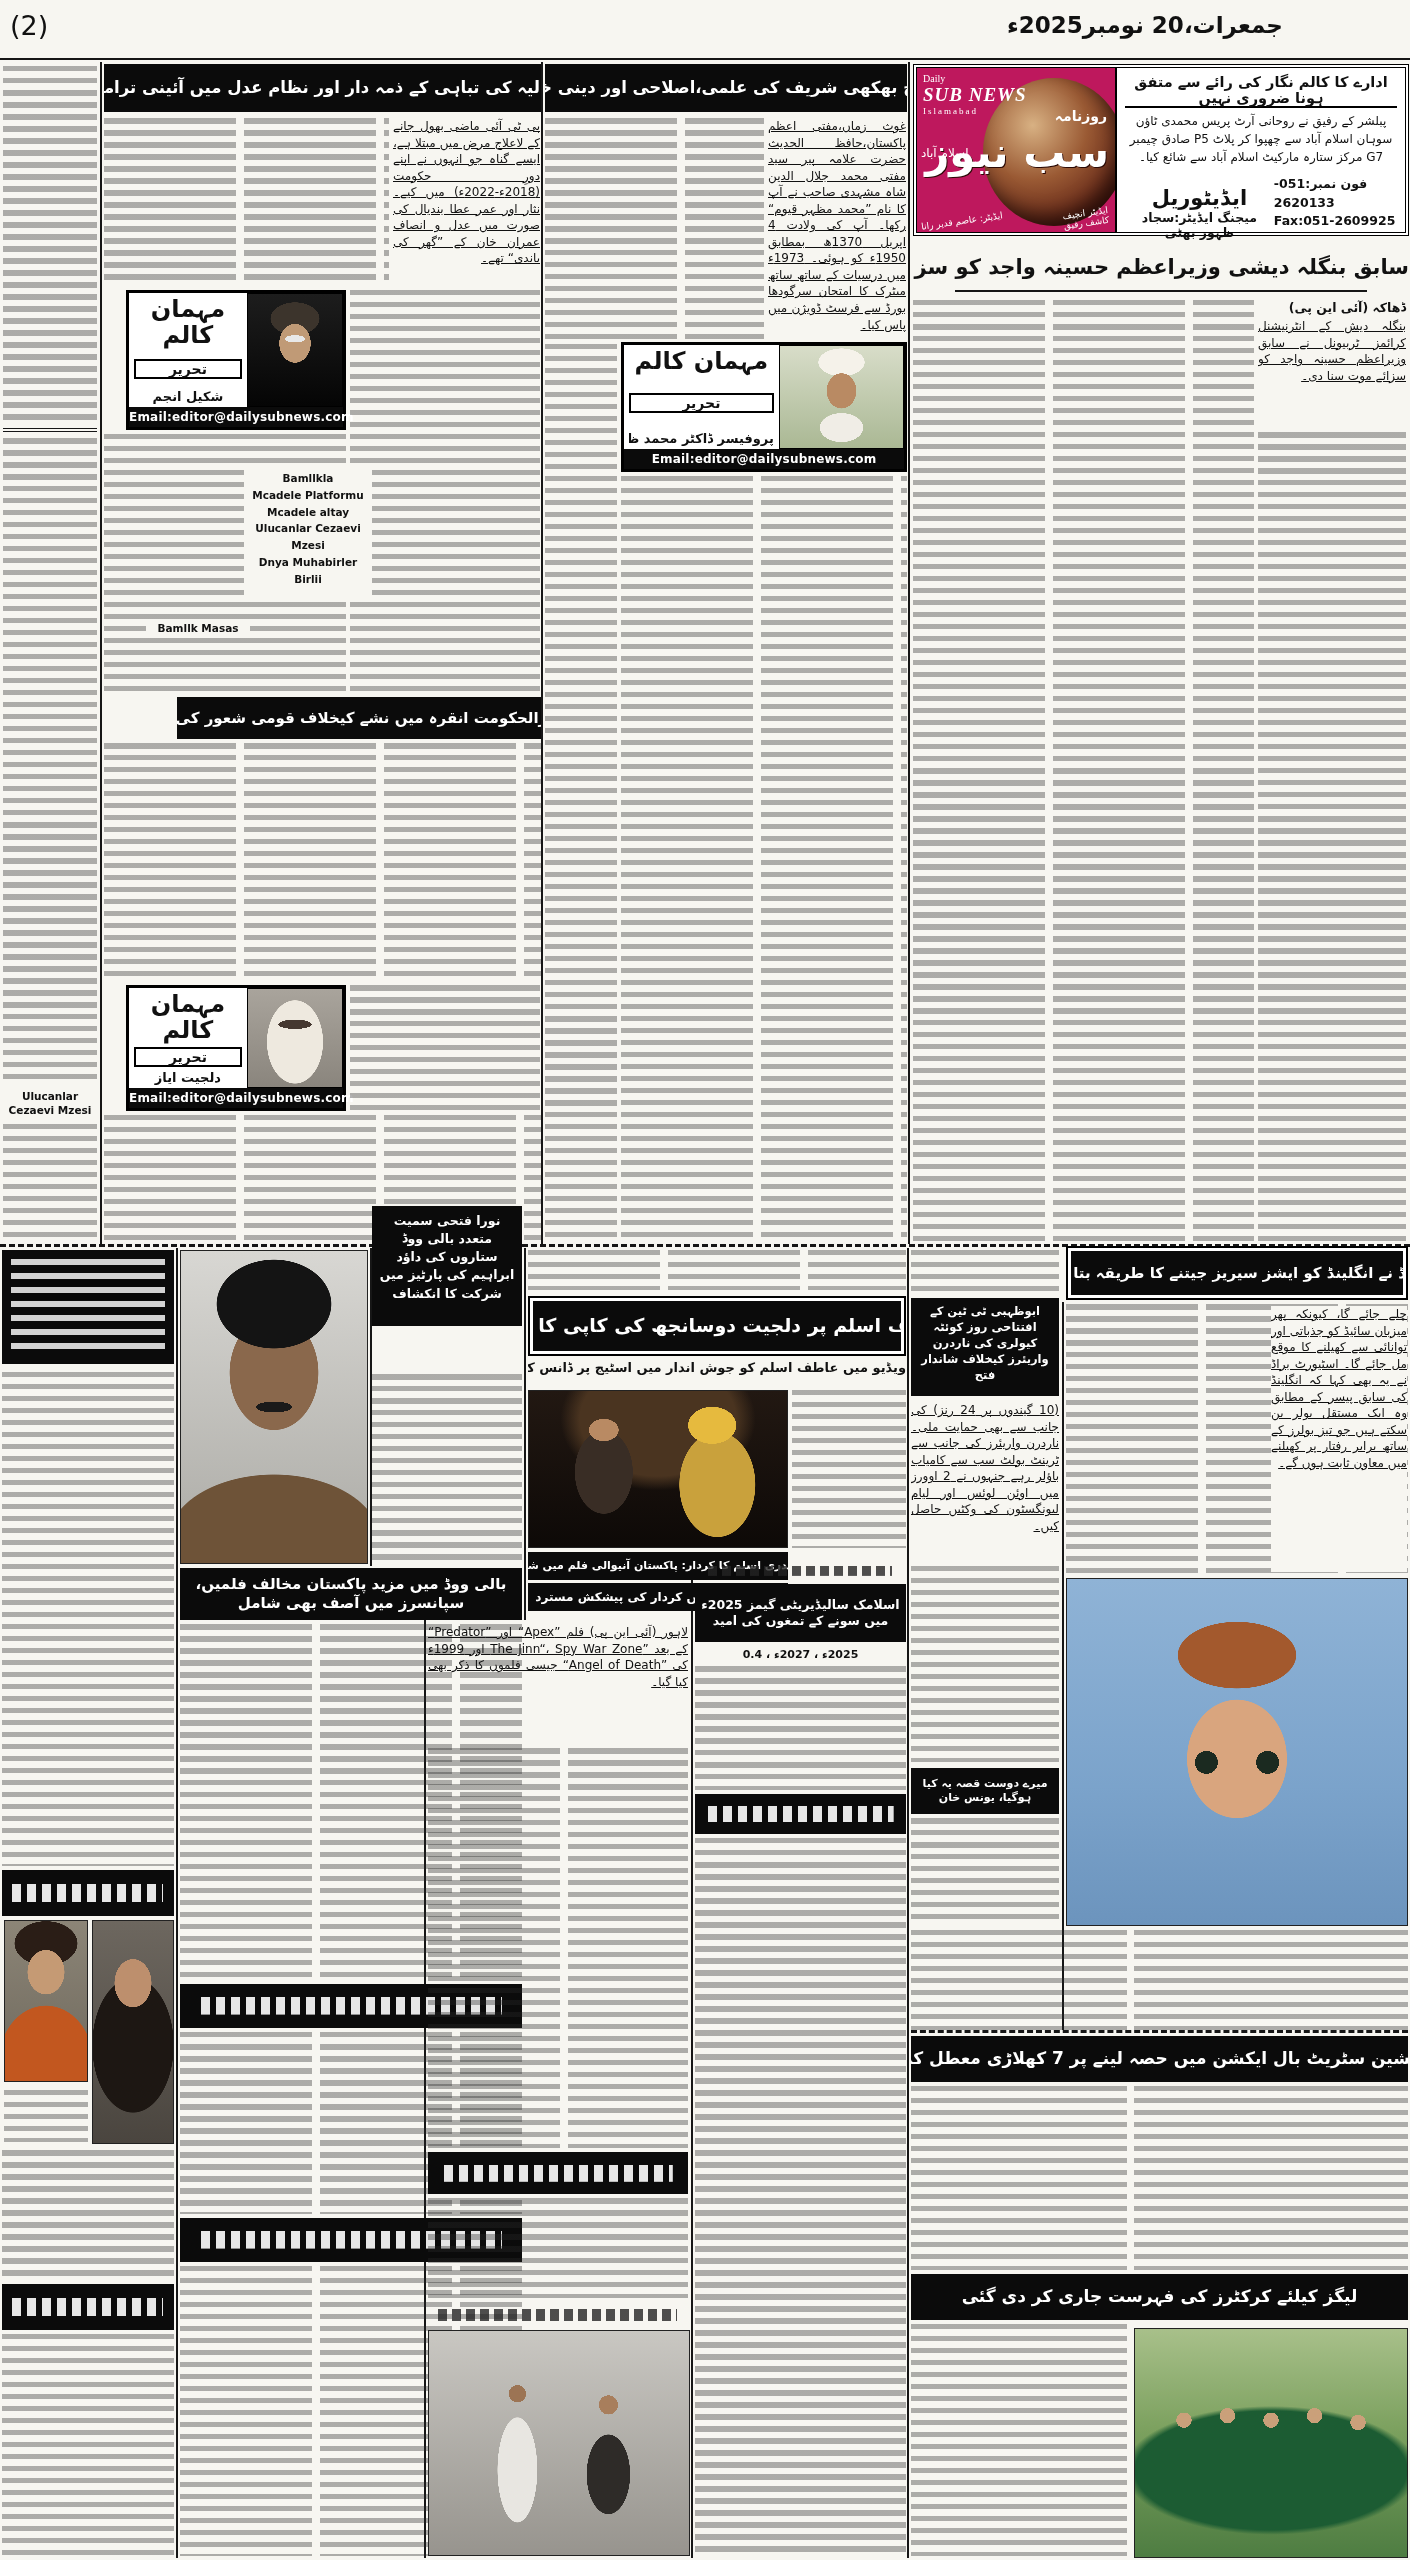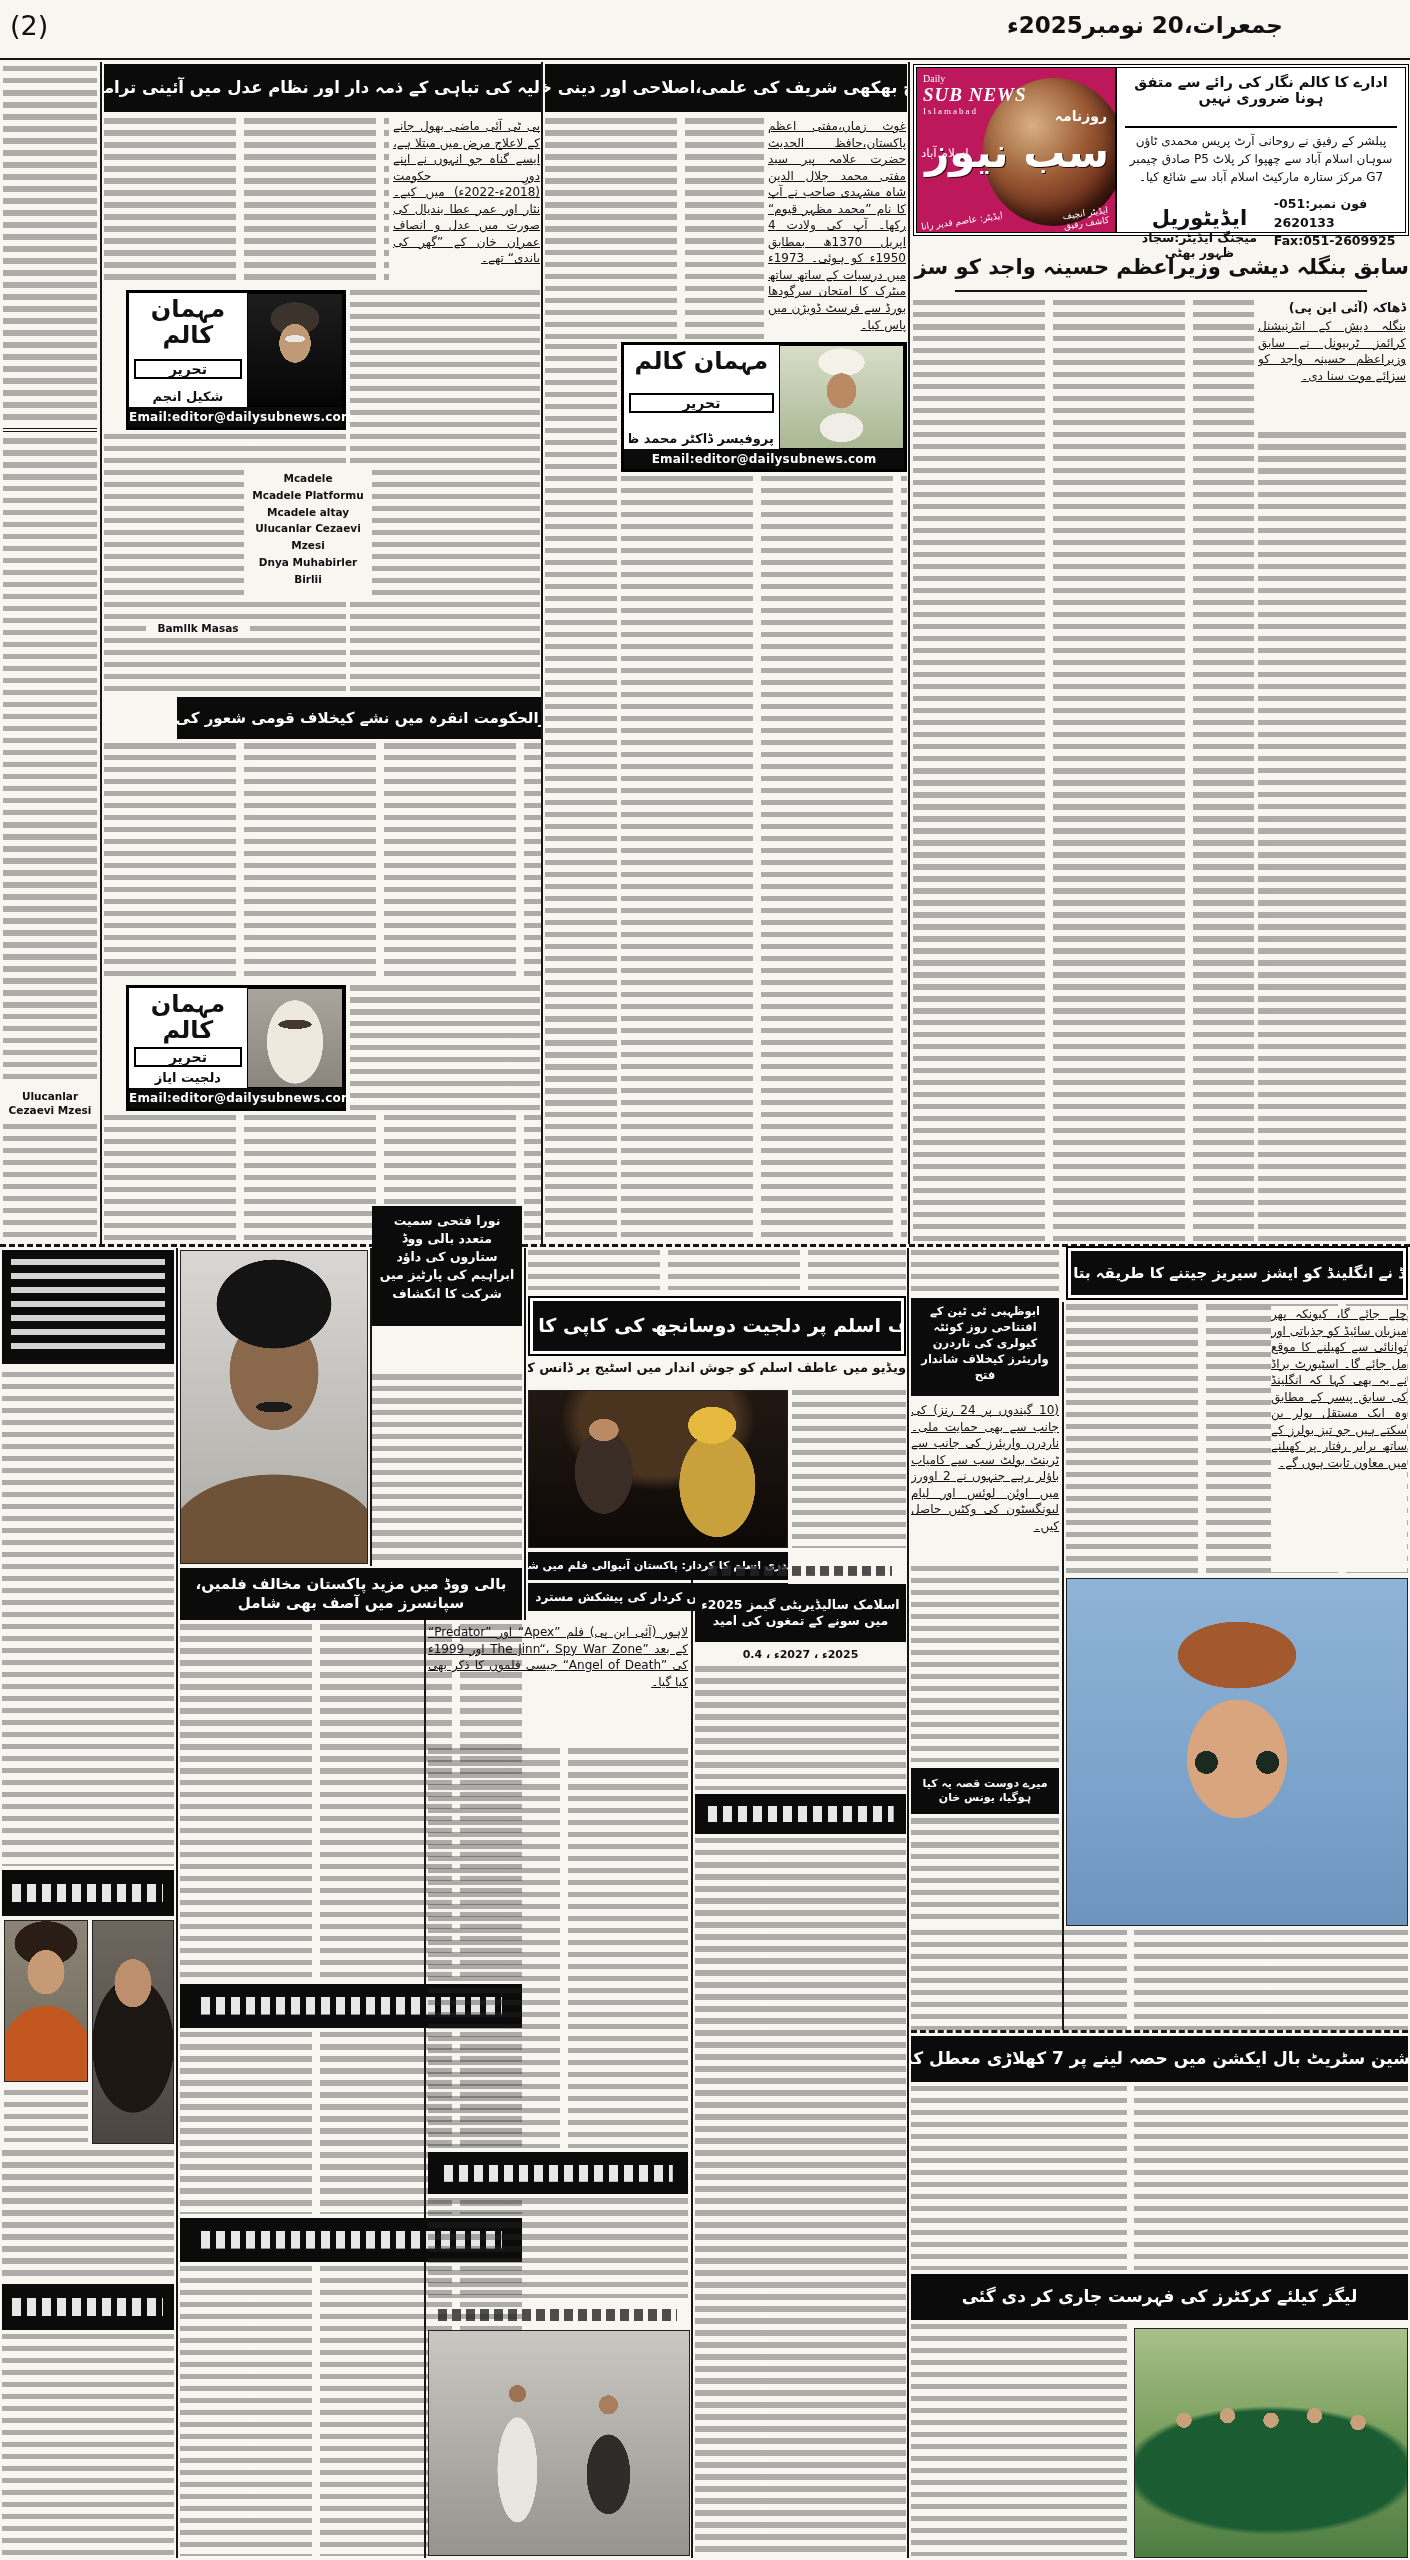--- a/index.html
+++ b/index.html
@@ -38,21 +38,21 @@
   .gb-left{flex:1;display:flex;flex-direction:column;justify-content:space-between;padding:3px 5px;min-width:0;}
   .gb-title{font-weight:800;font-size:24px;text-align:center;direction:rtl;line-height:1.1;}
   .gb-tahrir{border:2px solid #000;text-align:center;font-weight:700;font-size:14px;}
   .gb-name{text-align:center;font-weight:700;font-size:13px;direction:rtl;overflow:hidden;white-space:nowrap;}
   .gb-photo{width:44%;border:1px solid #000;}
   .gb-email{background:#0b0b0b;color:#fff;text-align:center;font-weight:700;font-size:12px;height:20px;line-height:20px;
             font-family:"DejaVu Sans",sans-serif;letter-spacing:.2px;}
   
   .mastbox{border:4px double #000;background:#fff;display:flex;}
   .ed{flex:1;padding:6px 8px;display:flex;flex-direction:column;direction:rtl;min-width:0;}
-  .ed-disc{font-weight:800;font-size:14.5px;text-align:center;border-bottom:2px solid #000;padding-bottom:20px;}
+  .ed-disc{font-weight:800;font-size:14.5px;text-align:center;border-bottom:2px solid #000;padding-bottom:0;}
   .ed-imp{font-size:12px;line-height:1.5;text-align:center;padding-top:4px;}
   .ed-bottom{display:flex;align-items:center;justify-content:space-between;margin-top:auto;}
   .ed-contact{direction:ltr;text-align:left;font-size:12.5px;font-weight:700;line-height:1.5;}
   .ed-right{text-align:center;margin-top:20px;}
   .ed-label{font-weight:800;font-size:21px;}
   .ed-me{font-weight:700;font-size:12.5px;}
   .logo{width:198px;background:#be185d;position:relative;color:#fff;overflow:hidden;border-right:2px solid #000;flex:none;}
   .globe{position:absolute;left:66px;top:10px;width:142px;height:148px;border-radius:50%;
          background:radial-gradient(circle at 35% 32%,#d8b183 0%,#9a5a34 40%,#5a1d12 78%,#3c0f0a 100%);
          box-shadow:inset -8px -10px 18px rgba(0,0,0,.55);}
@@ -147,21 +147,21 @@
       </div>
       <div class="gb-photo ph-guest1"></div>
     </div>
     <div class="gb-email">Email:editor@dailysubnews.com</div>
   </div>
 
   <div class="abs tx" style="left:350px;top:290px;width:190px;height:404px;"></div>
   <div class="abs tx" style="left:104px;top:434px;width:242px;height:260px;"></div>
 
   <div class="abs" style="left:244px;top:470px;width:128px;height:132px;background:#f7f6f1;">
-    <div class="tokline">Mcadele</div>
+    <div class="tokline">Bamllkla</div>
     <div class="tokline">Mcadele Platformu</div>
     <div class="tokline">Mcadele altay</div>
     <div class="tokline">Ulucanlar Cezaevi</div>
     <div class="tokline">Mzesi</div>
     <div class="tokline">Dnya Muhabirler Birlii</div>
   </div>
   <div class="abs tokline" style="left:146px;top:620px;width:104px;height:16px;">Bamllk Masas</div>
 
   <div class="abs banner" style="left:177px;top:697px;width:364px;height:42px;font-size:15px;white-space:nowrap;">ترک دارالحکومت انقرہ میں نشے کیخلاف قومی شعور کی بیداری</div>
   <div class="abs cols" style="left:104px;top:743px;width:437px;height:238px;"></div>

